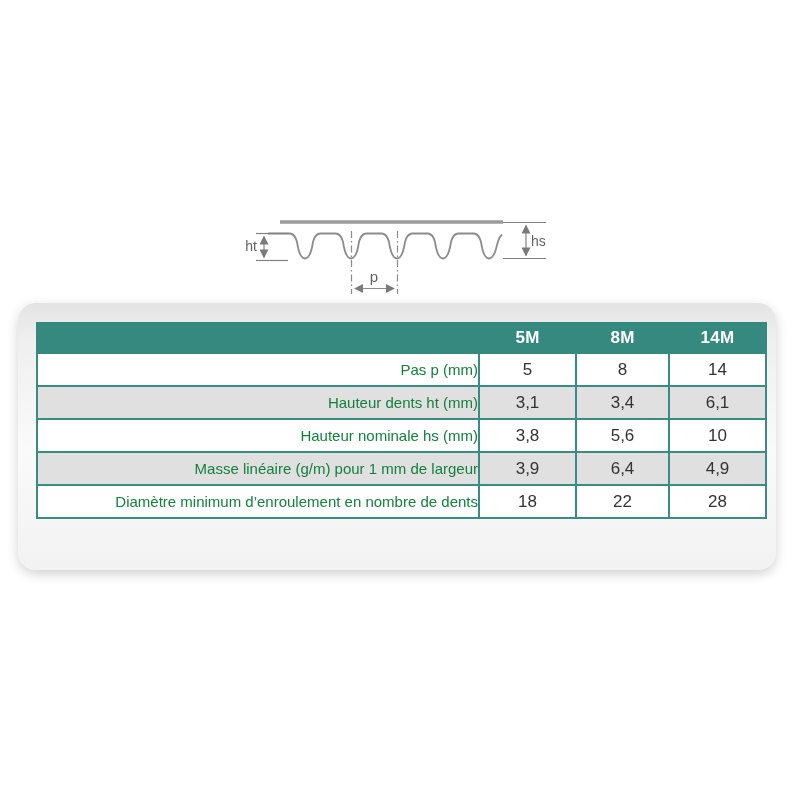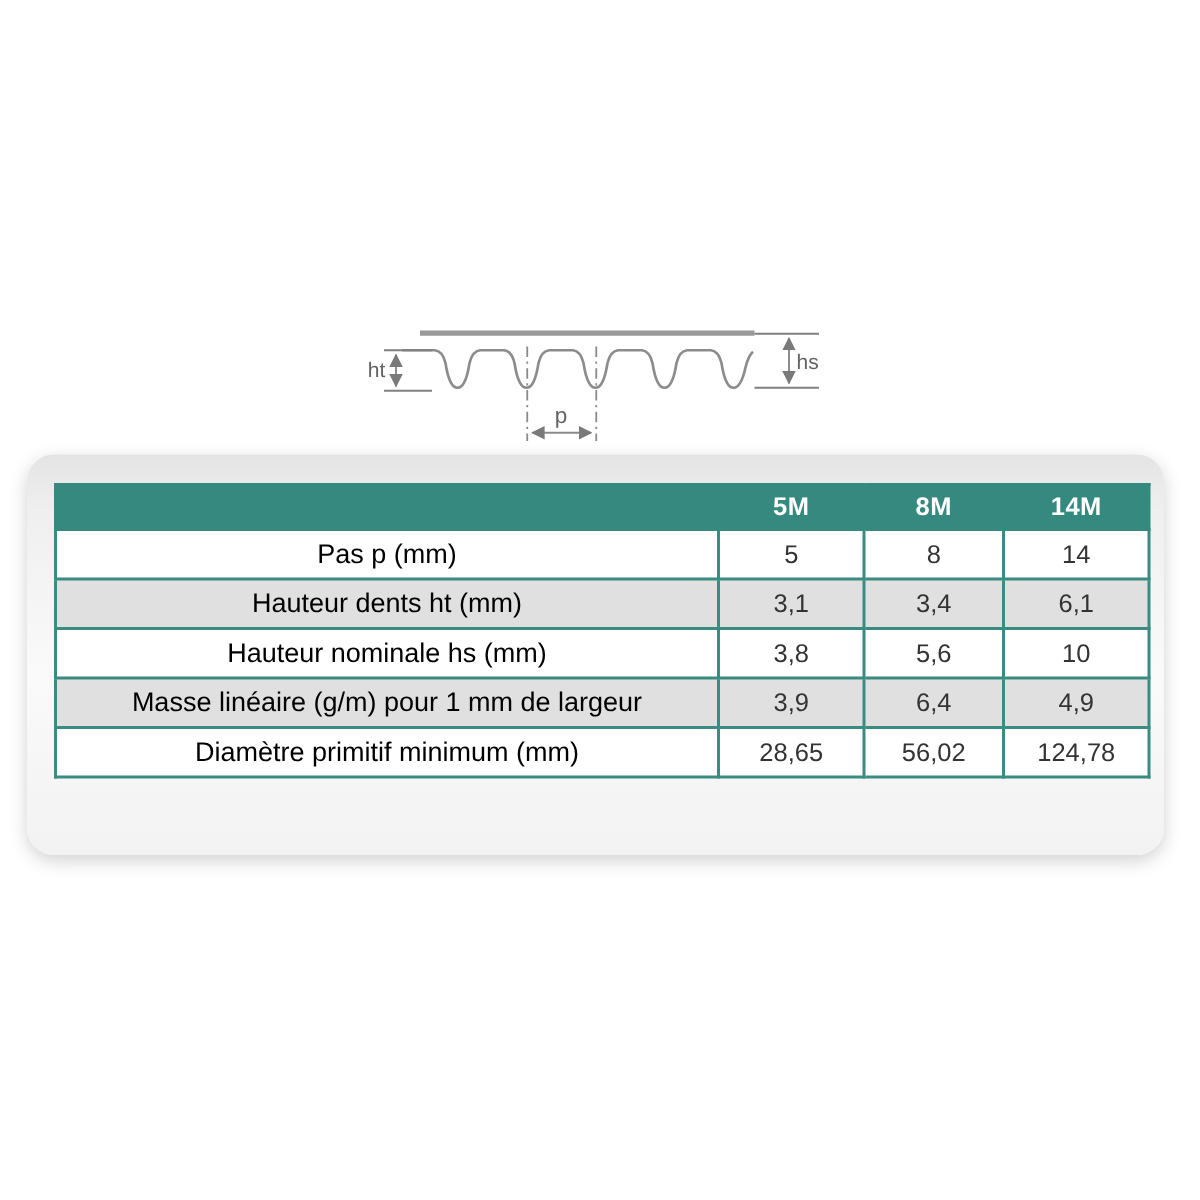--- a/index.html
+++ b/index.html
@@ -32,21 +32,21 @@
   }
   table.specs thead th{
     height:28px;background:#35897f;border-color:#35897f;
     color:#ffffff;font-size:17px;font-weight:bold;
     letter-spacing:.3px;
   }
   table.specs tbody tr{height:33px;}
   table.specs tbody tr:nth-child(odd) td{background:#ffffff;}
   table.specs tbody tr:nth-child(even) td{background:#e0e0e0;}
   td.lbl{
-    text-align:center;padding-left:13px;font-size:18px;color:#000000;
+    text-align:right;padding-left:13px;font-size:15px;color:#15803d;
   }
   td.val{
     text-align:center;font-size:17px;color:#333333;
   }
   svg text{font-family:"Liberation Sans","DejaVu Sans",sans-serif;}
 </style>
 </head>
 <body>
 
 <svg class="diagram" viewBox="230 193 330 110">
@@ -126,20 +126,20 @@
         <td class="val">5,6</td>
         <td class="val">10</td>
       </tr>
       <tr>
         <td class="lbl">Masse linéaire (g/m) pour 1 mm de largeur</td>
         <td class="val">3,9</td>
         <td class="val">6,4</td>
         <td class="val">4,9</td>
       </tr>
       <tr>
-        <td class="lbl">Diamètre primitif minimum (mm)</td>
-        <td class="val">28,65</td>
-        <td class="val">56,02</td>
-        <td class="val">124,78</td>
+        <td class="lbl">Diamètre minimum d’enroulement en nombre de dents</td>
+        <td class="val">18</td>
+        <td class="val">22</td>
+        <td class="val">28</td>
       </tr>
     </tbody>
   </table>
 </div>
 
 </body></html>

